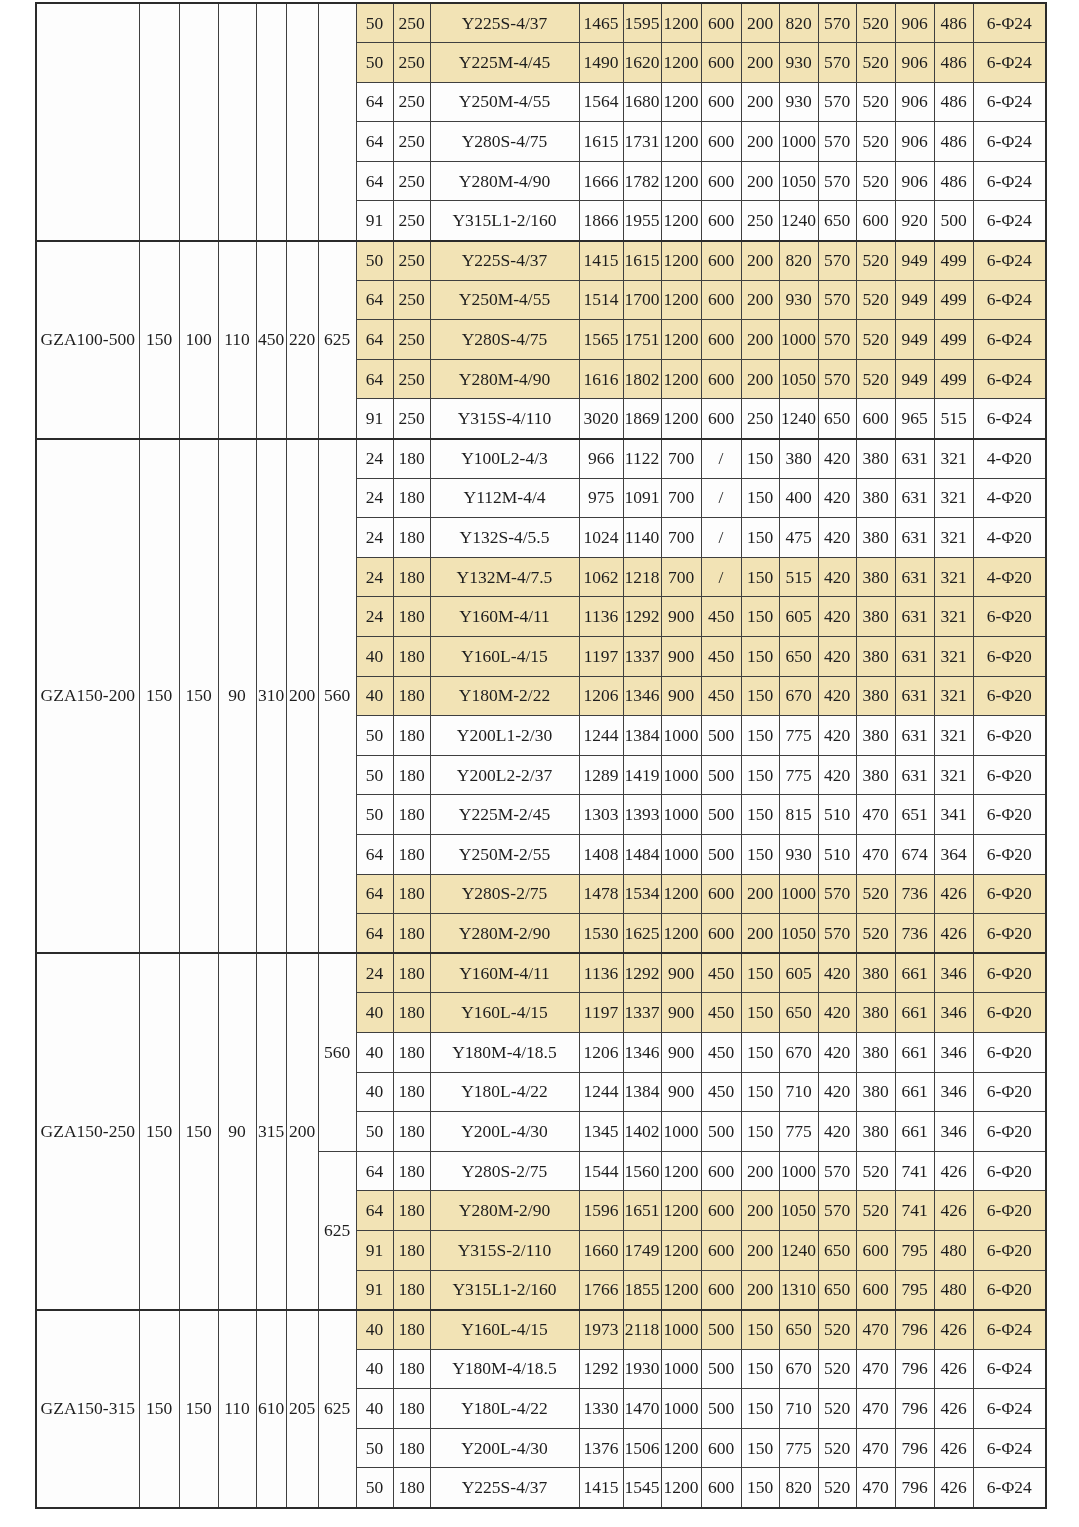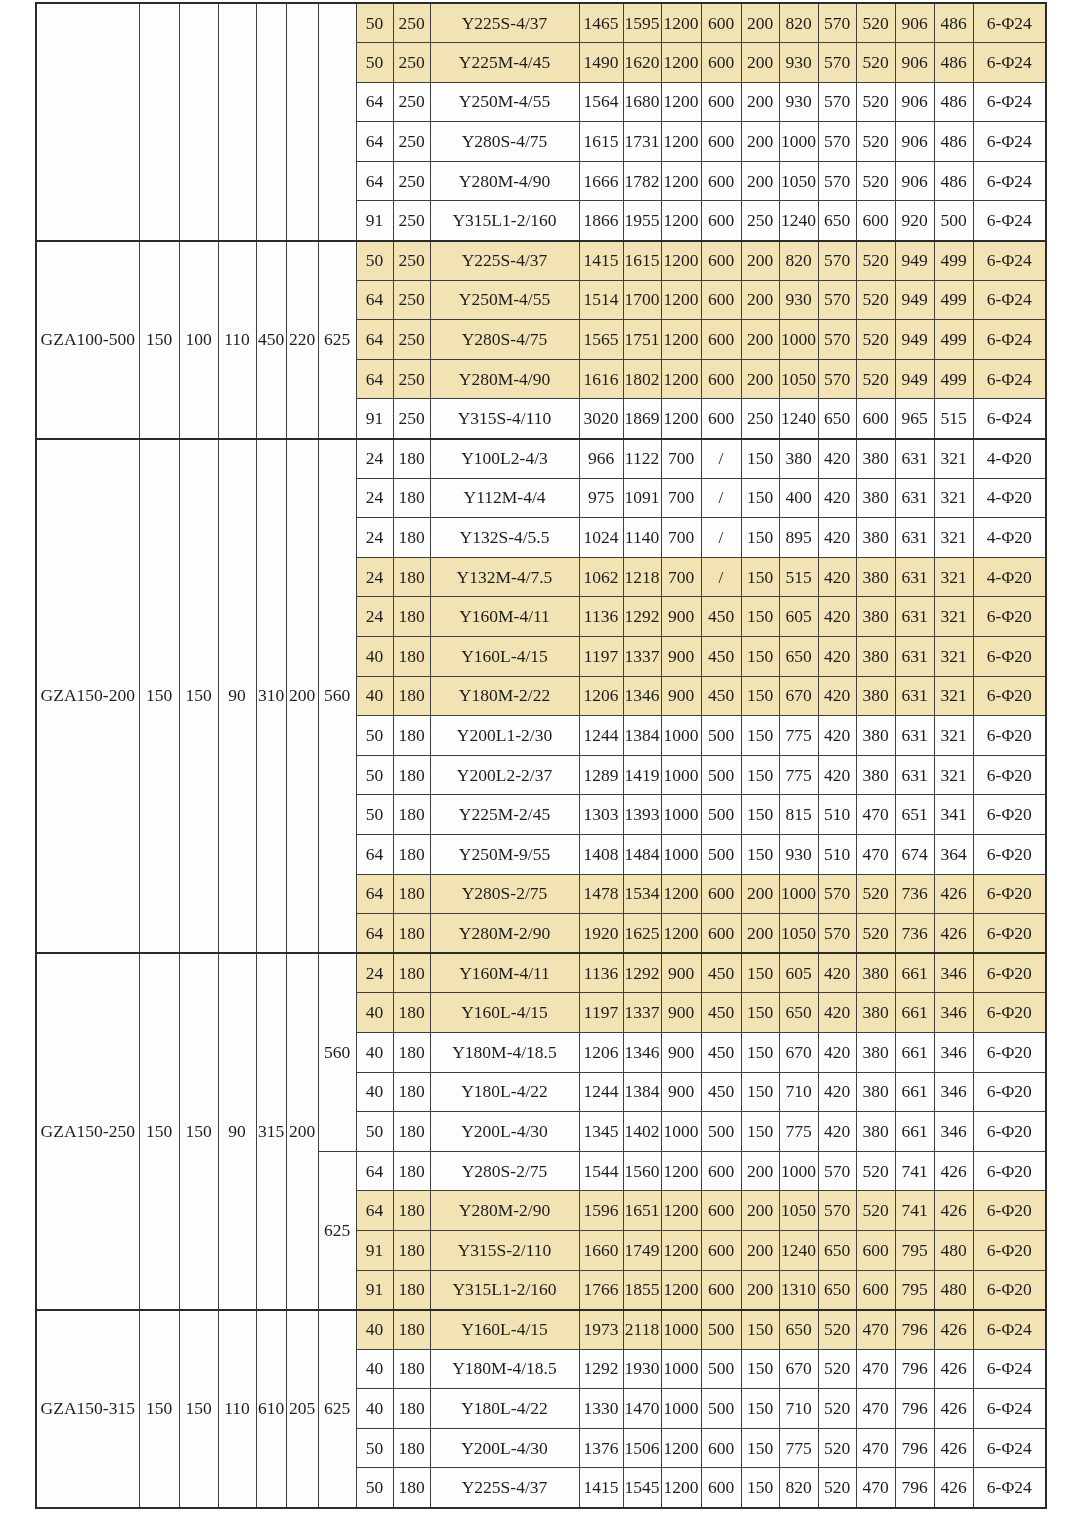--- a/index.html
+++ b/index.html
@@ -284,21 +284,21 @@
         </tr>
         <tr>
           <td class="wt">24</td>
           <td class="wt">180</td>
           <td class="wt">Y132S-4/5.5</td>
           <td class="wt">1024</td>
           <td class="wt">1140</td>
           <td class="wt">700</td>
           <td class="wt">/</td>
           <td class="wt">150</td>
-          <td class="wt">895</td>
+          <td class="wt">475</td>
           <td class="wt">420</td>
           <td class="wt">380</td>
           <td class="wt">631</td>
           <td class="wt">321</td>
           <td class="wt">4-Φ20</td>
         </tr>
         <tr>
           <td class="hl">24</td>
           <td class="hl">180</td>
           <td class="hl">Y132M-4/7.5</td>
@@ -406,21 +406,21 @@
           <td class="wt">815</td>
           <td class="wt">510</td>
           <td class="wt">470</td>
           <td class="wt">651</td>
           <td class="wt">341</td>
           <td class="wt">6-Φ20</td>
         </tr>
         <tr>
           <td class="wt">64</td>
           <td class="wt">180</td>
-          <td class="wt">Y250M-9/55</td>
+          <td class="wt">Y250M-2/55</td>
           <td class="wt">1408</td>
           <td class="wt">1484</td>
           <td class="wt">1000</td>
           <td class="wt">500</td>
           <td class="wt">150</td>
           <td class="wt">930</td>
           <td class="wt">510</td>
           <td class="wt">470</td>
           <td class="wt">674</td>
           <td class="wt">364</td>
@@ -439,21 +439,21 @@
           <td class="hl">570</td>
           <td class="hl">520</td>
           <td class="hl">736</td>
           <td class="hl">426</td>
           <td class="hl">6-Φ20</td>
         </tr>
         <tr>
           <td class="hl">64</td>
           <td class="hl">180</td>
           <td class="hl">Y280M-2/90</td>
-          <td class="hl">1920</td>
+          <td class="hl">1530</td>
           <td class="hl">1625</td>
           <td class="hl">1200</td>
           <td class="hl">600</td>
           <td class="hl">200</td>
           <td class="hl">1050</td>
           <td class="hl">570</td>
           <td class="hl">520</td>
           <td class="hl">736</td>
           <td class="hl">426</td>
           <td class="hl">6-Φ20</td>

